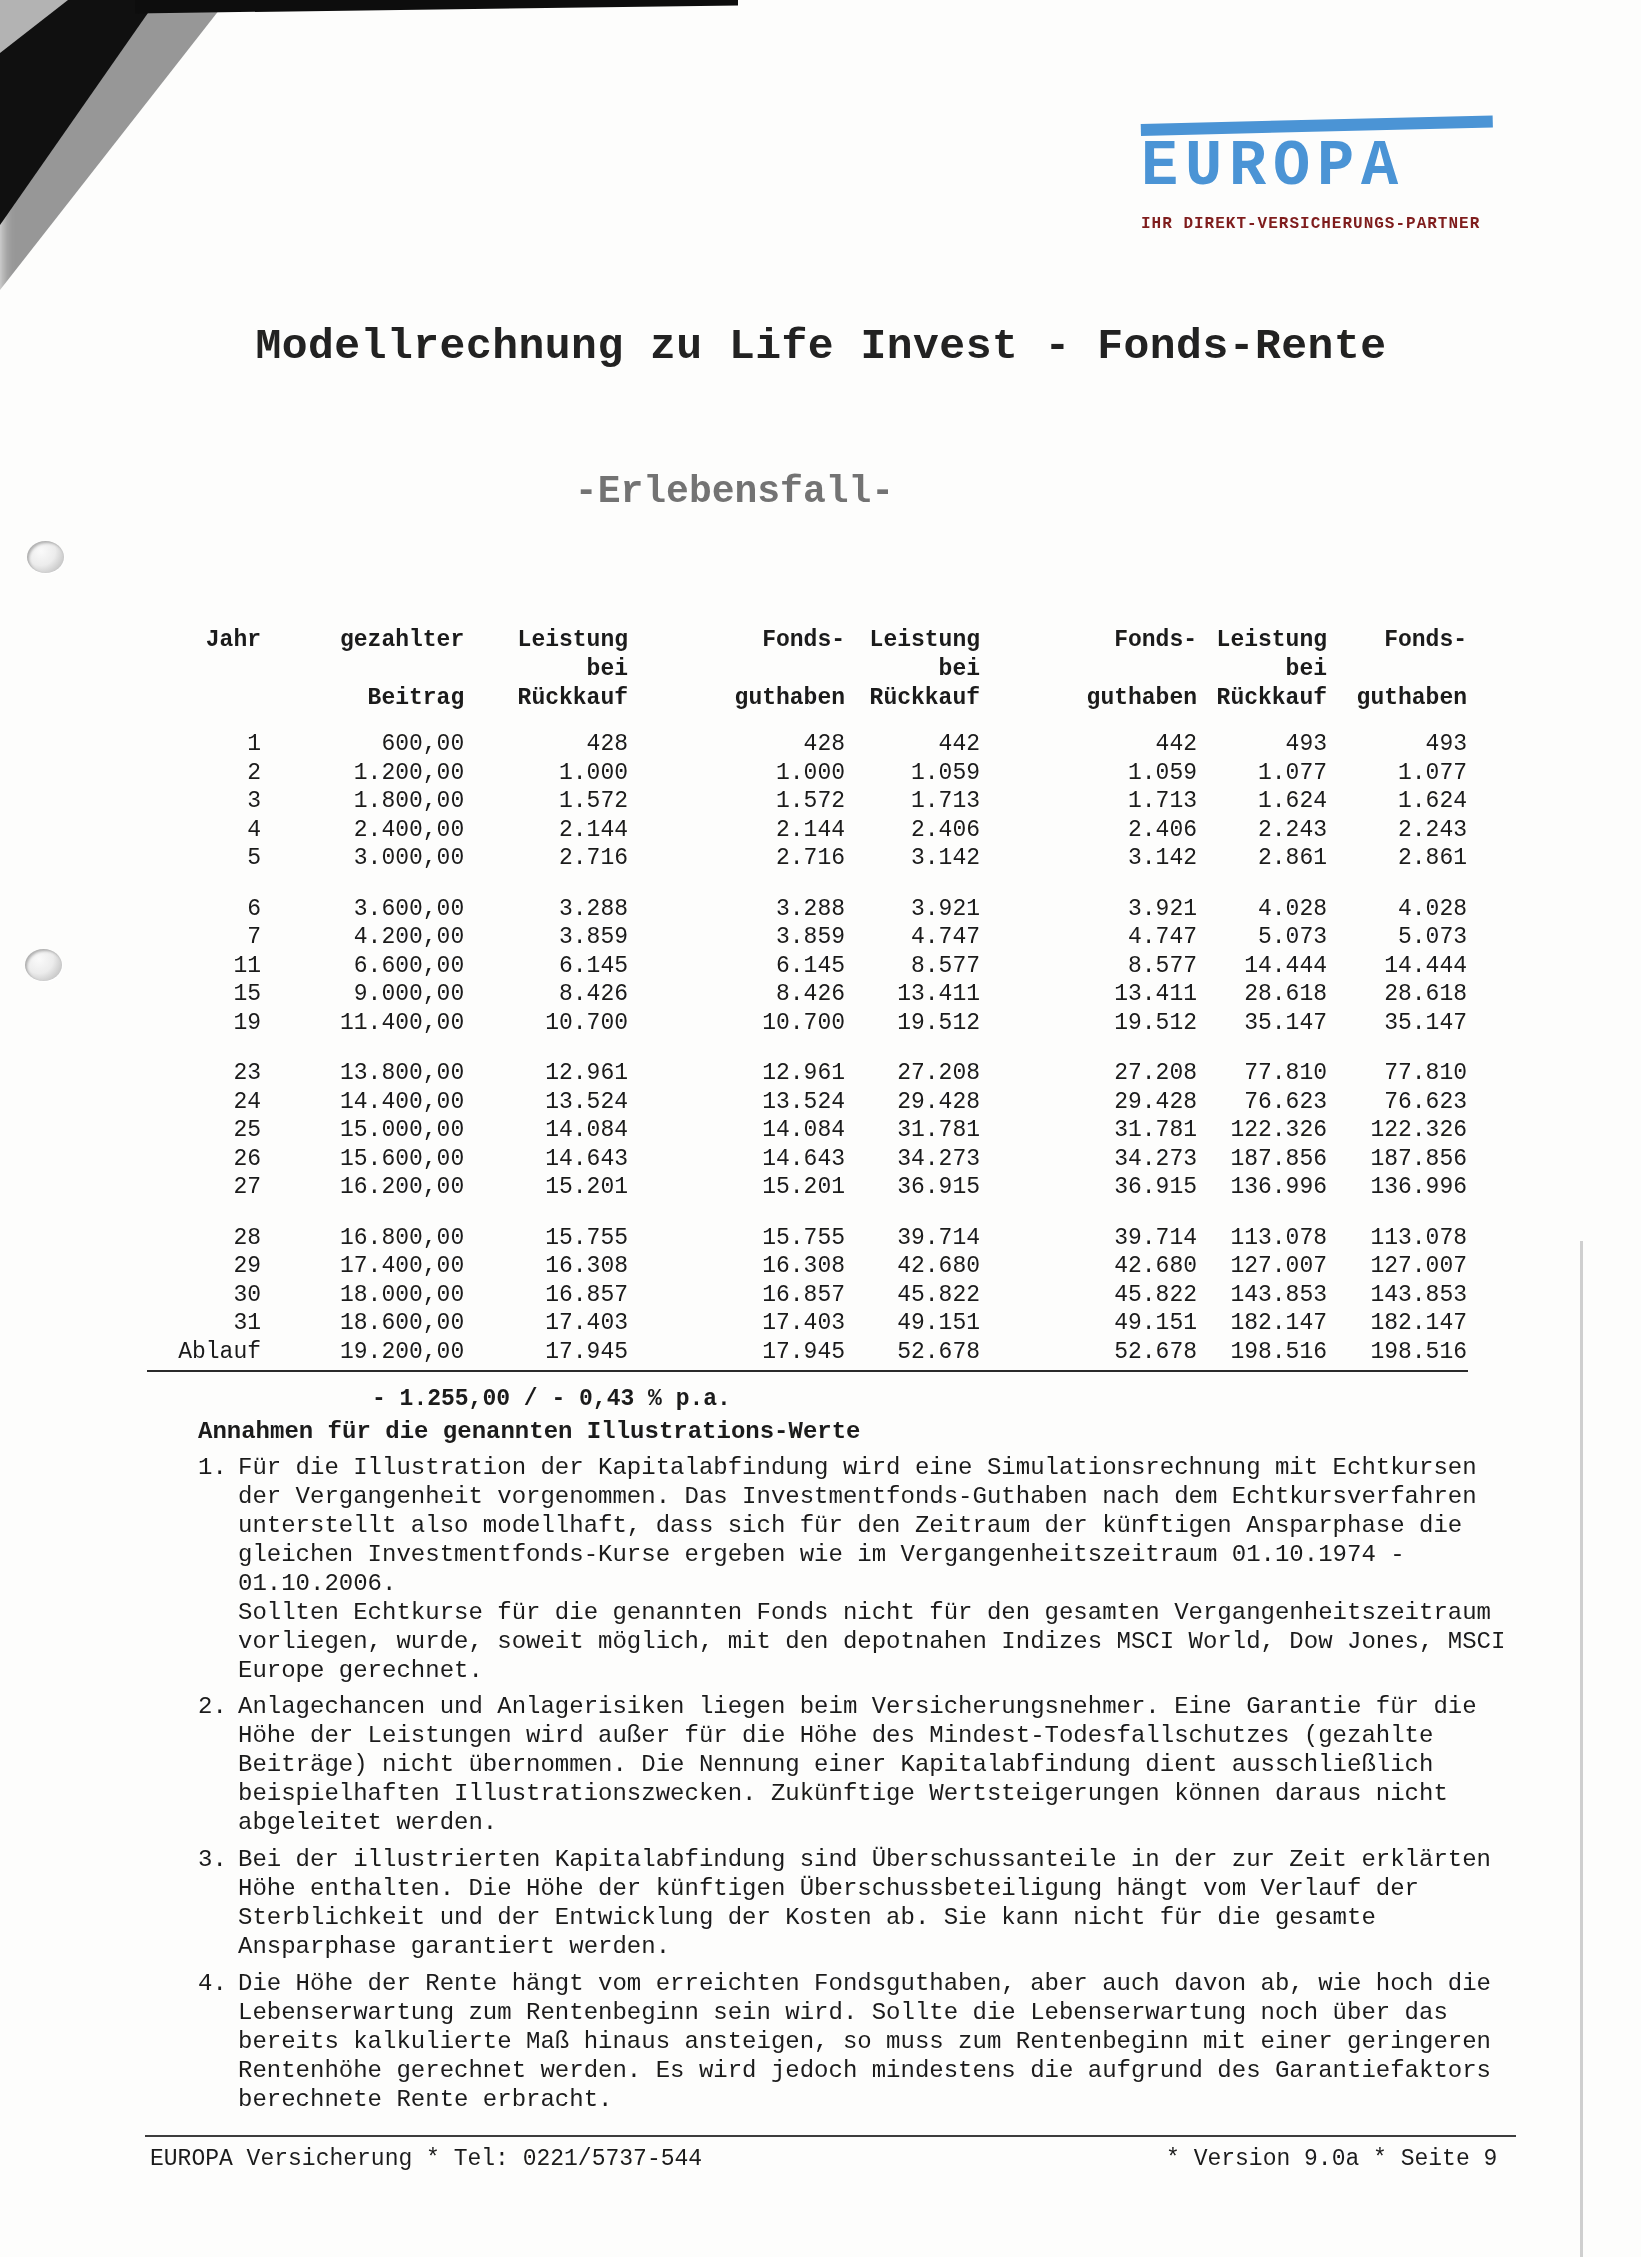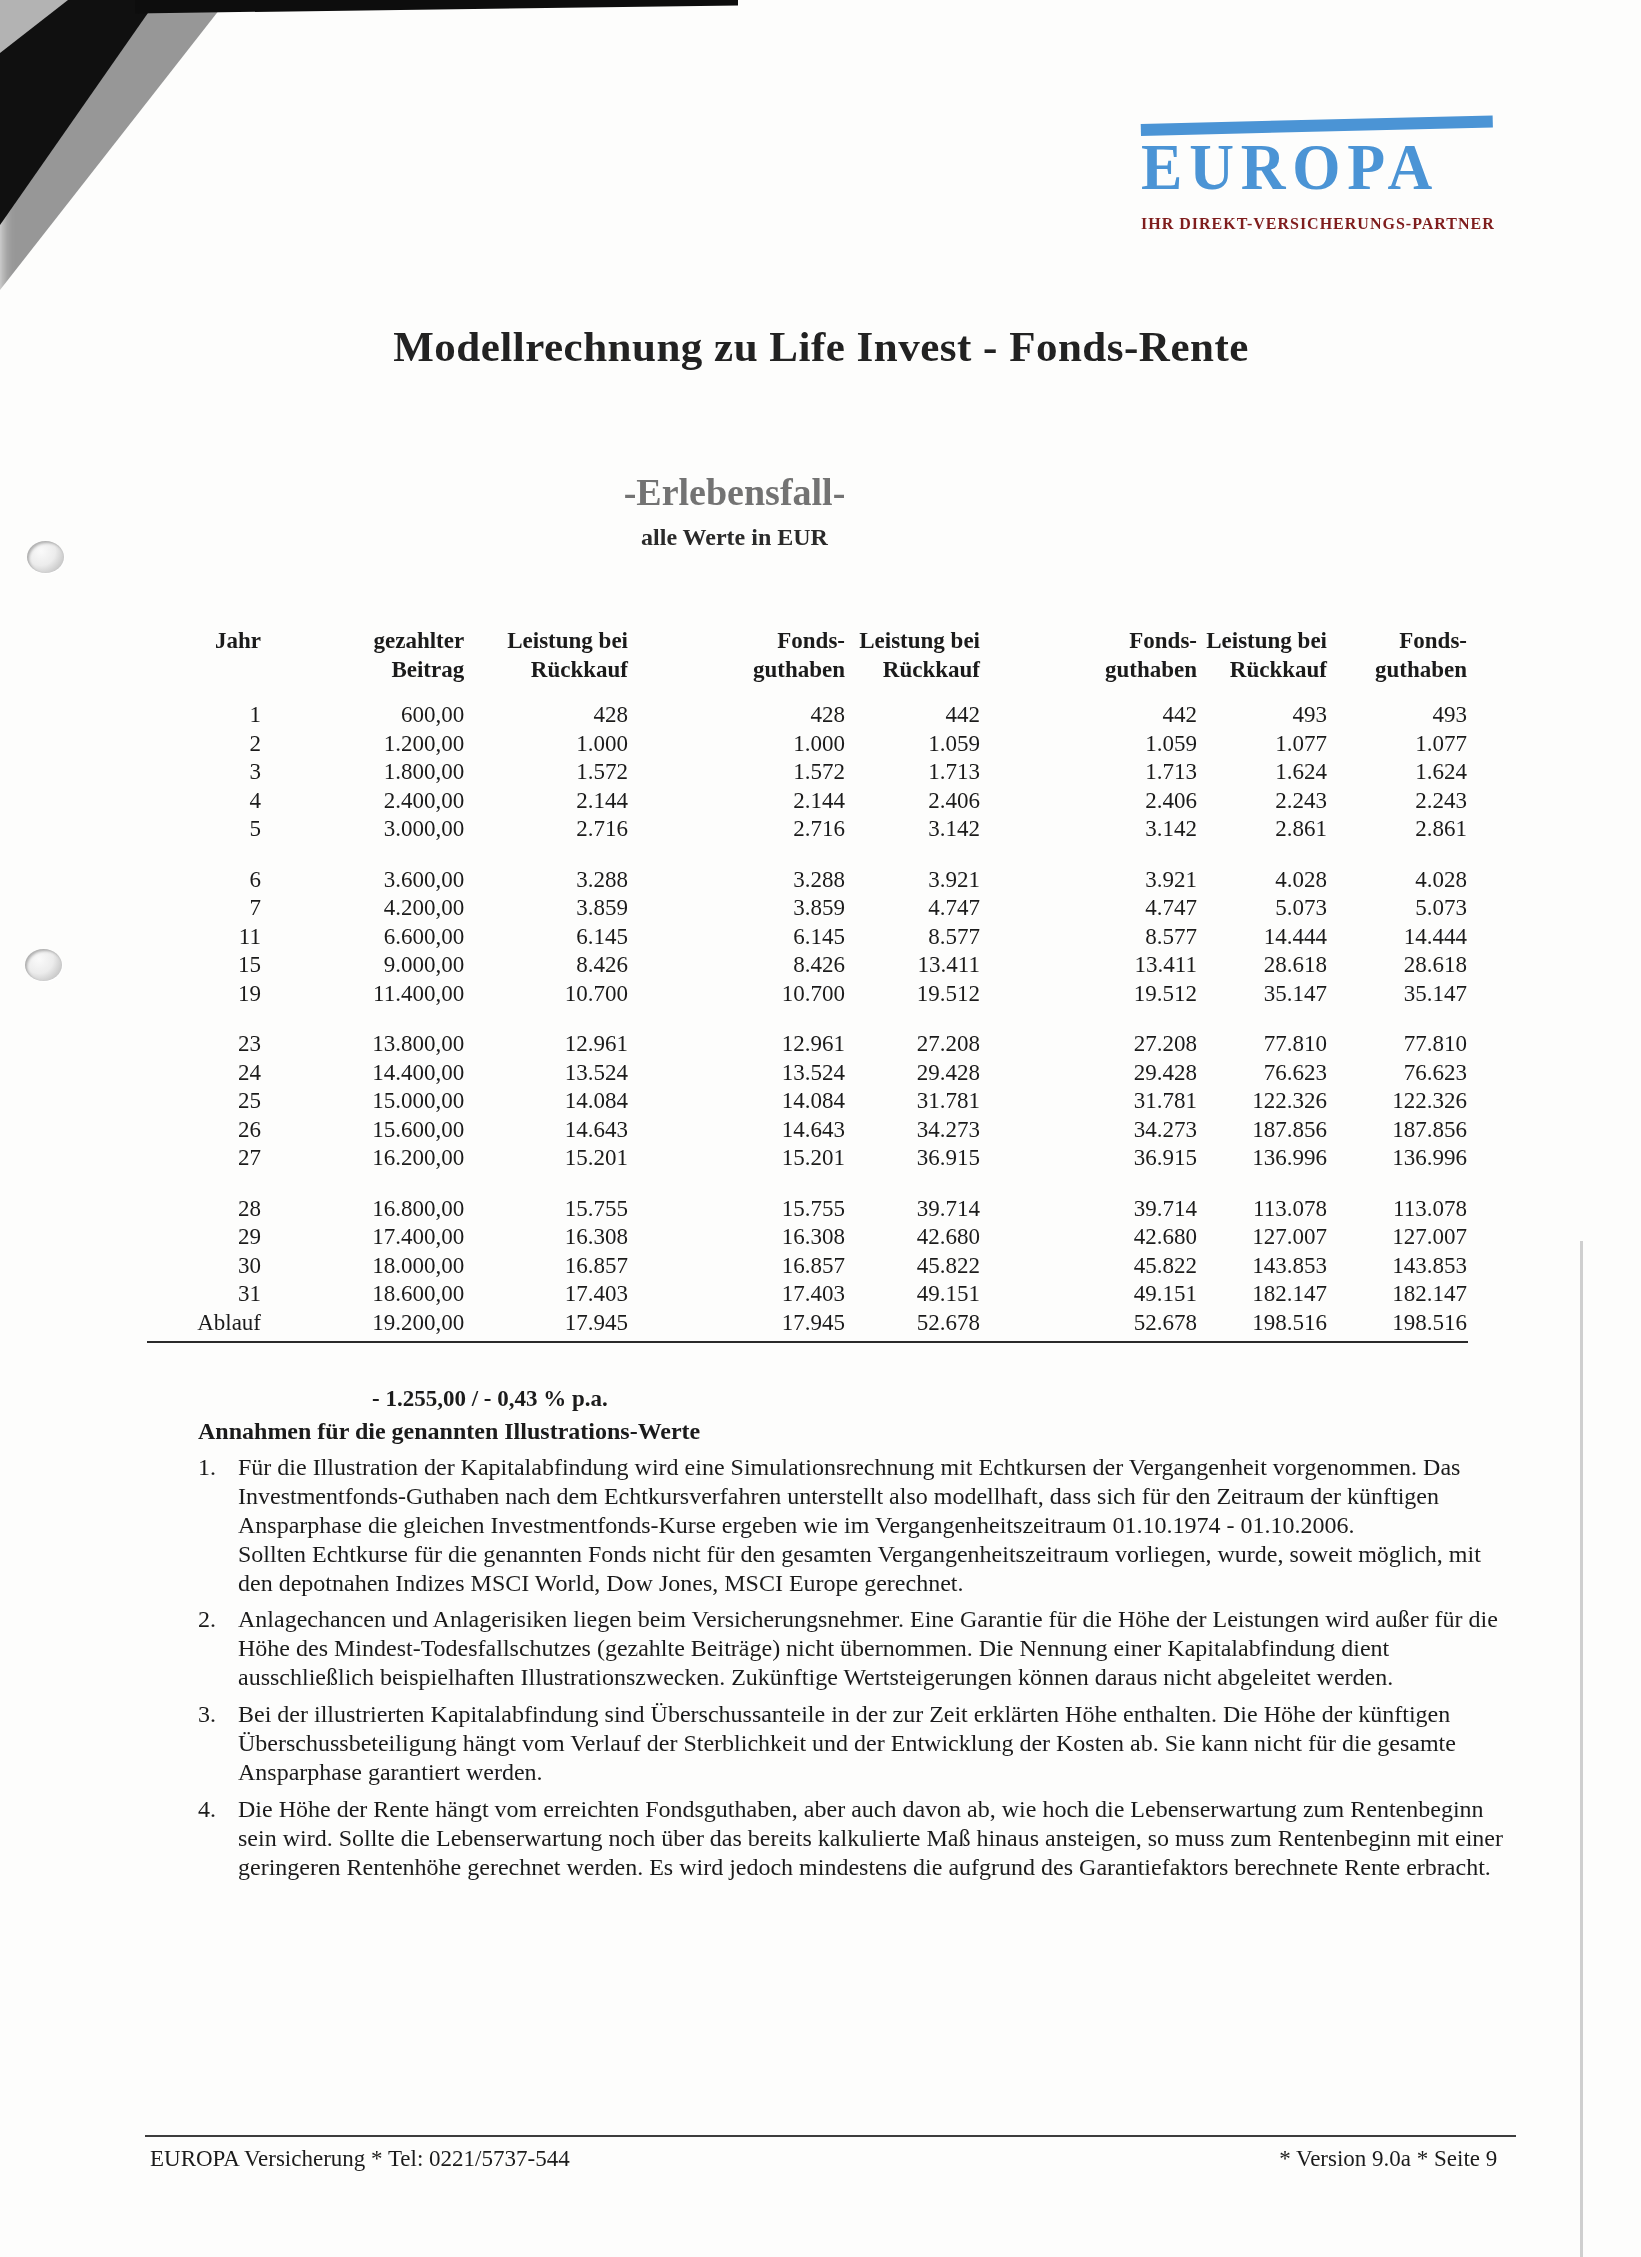--- a/index.html
+++ b/index.html
@@ -1,20 +1,20 @@
 <!DOCTYPE html>
 <html><head>
 <meta charset="utf-8">
 <style>
   html,body{margin:0;padding:0;background:#ffffff;}
   .page{
     position:relative;
     width:1641px;height:2257px;
     background:#fdfdfc;
-    font-family:Liberation Serif, serif;
+    font-family:Liberation Mono, monospace;
     color:#1b1b1b;
     overflow:hidden;
   }
   
   .corner-gray{
     position:absolute;top:0;left:0;width:290px;height:328px;
     background:#979797;
     clip-path:polygon(0 0,227px 0,0 290px);
     filter:blur(6.8px);
   }
@@ -123,21 +123,20 @@
   <div class="punch-hole punch-2"></div>
 
   <div class="logo">
     <div class="logo-bar"></div>
     <div class="logo-word">EUROPA</div>
     <div class="logo-tagline">IHR DIREKT-VERSICHERUNGS-PARTNER</div>
   </div>
 
   <div class="doc-title">Modellrechnung zu Life Invest - Fonds-Rente</div>
   <div class="doc-subtitle">-Erlebensfall-</div>
-  <div class="doc-subtitle-note">alle Werte in EUR</div>
 
   <div class="datatable">
 
     <div class="trow thead first">
       <div class="tcell c0">Jahr</div>
       <div class="tcell c1">gezahlter</div>
       <div class="tcell c2">Leistung bei</div>
       <div class="tcell c3">Fonds-</div>
       <div class="tcell c4">Leistung bei</div>
       <div class="tcell c5">Fonds-</div>

